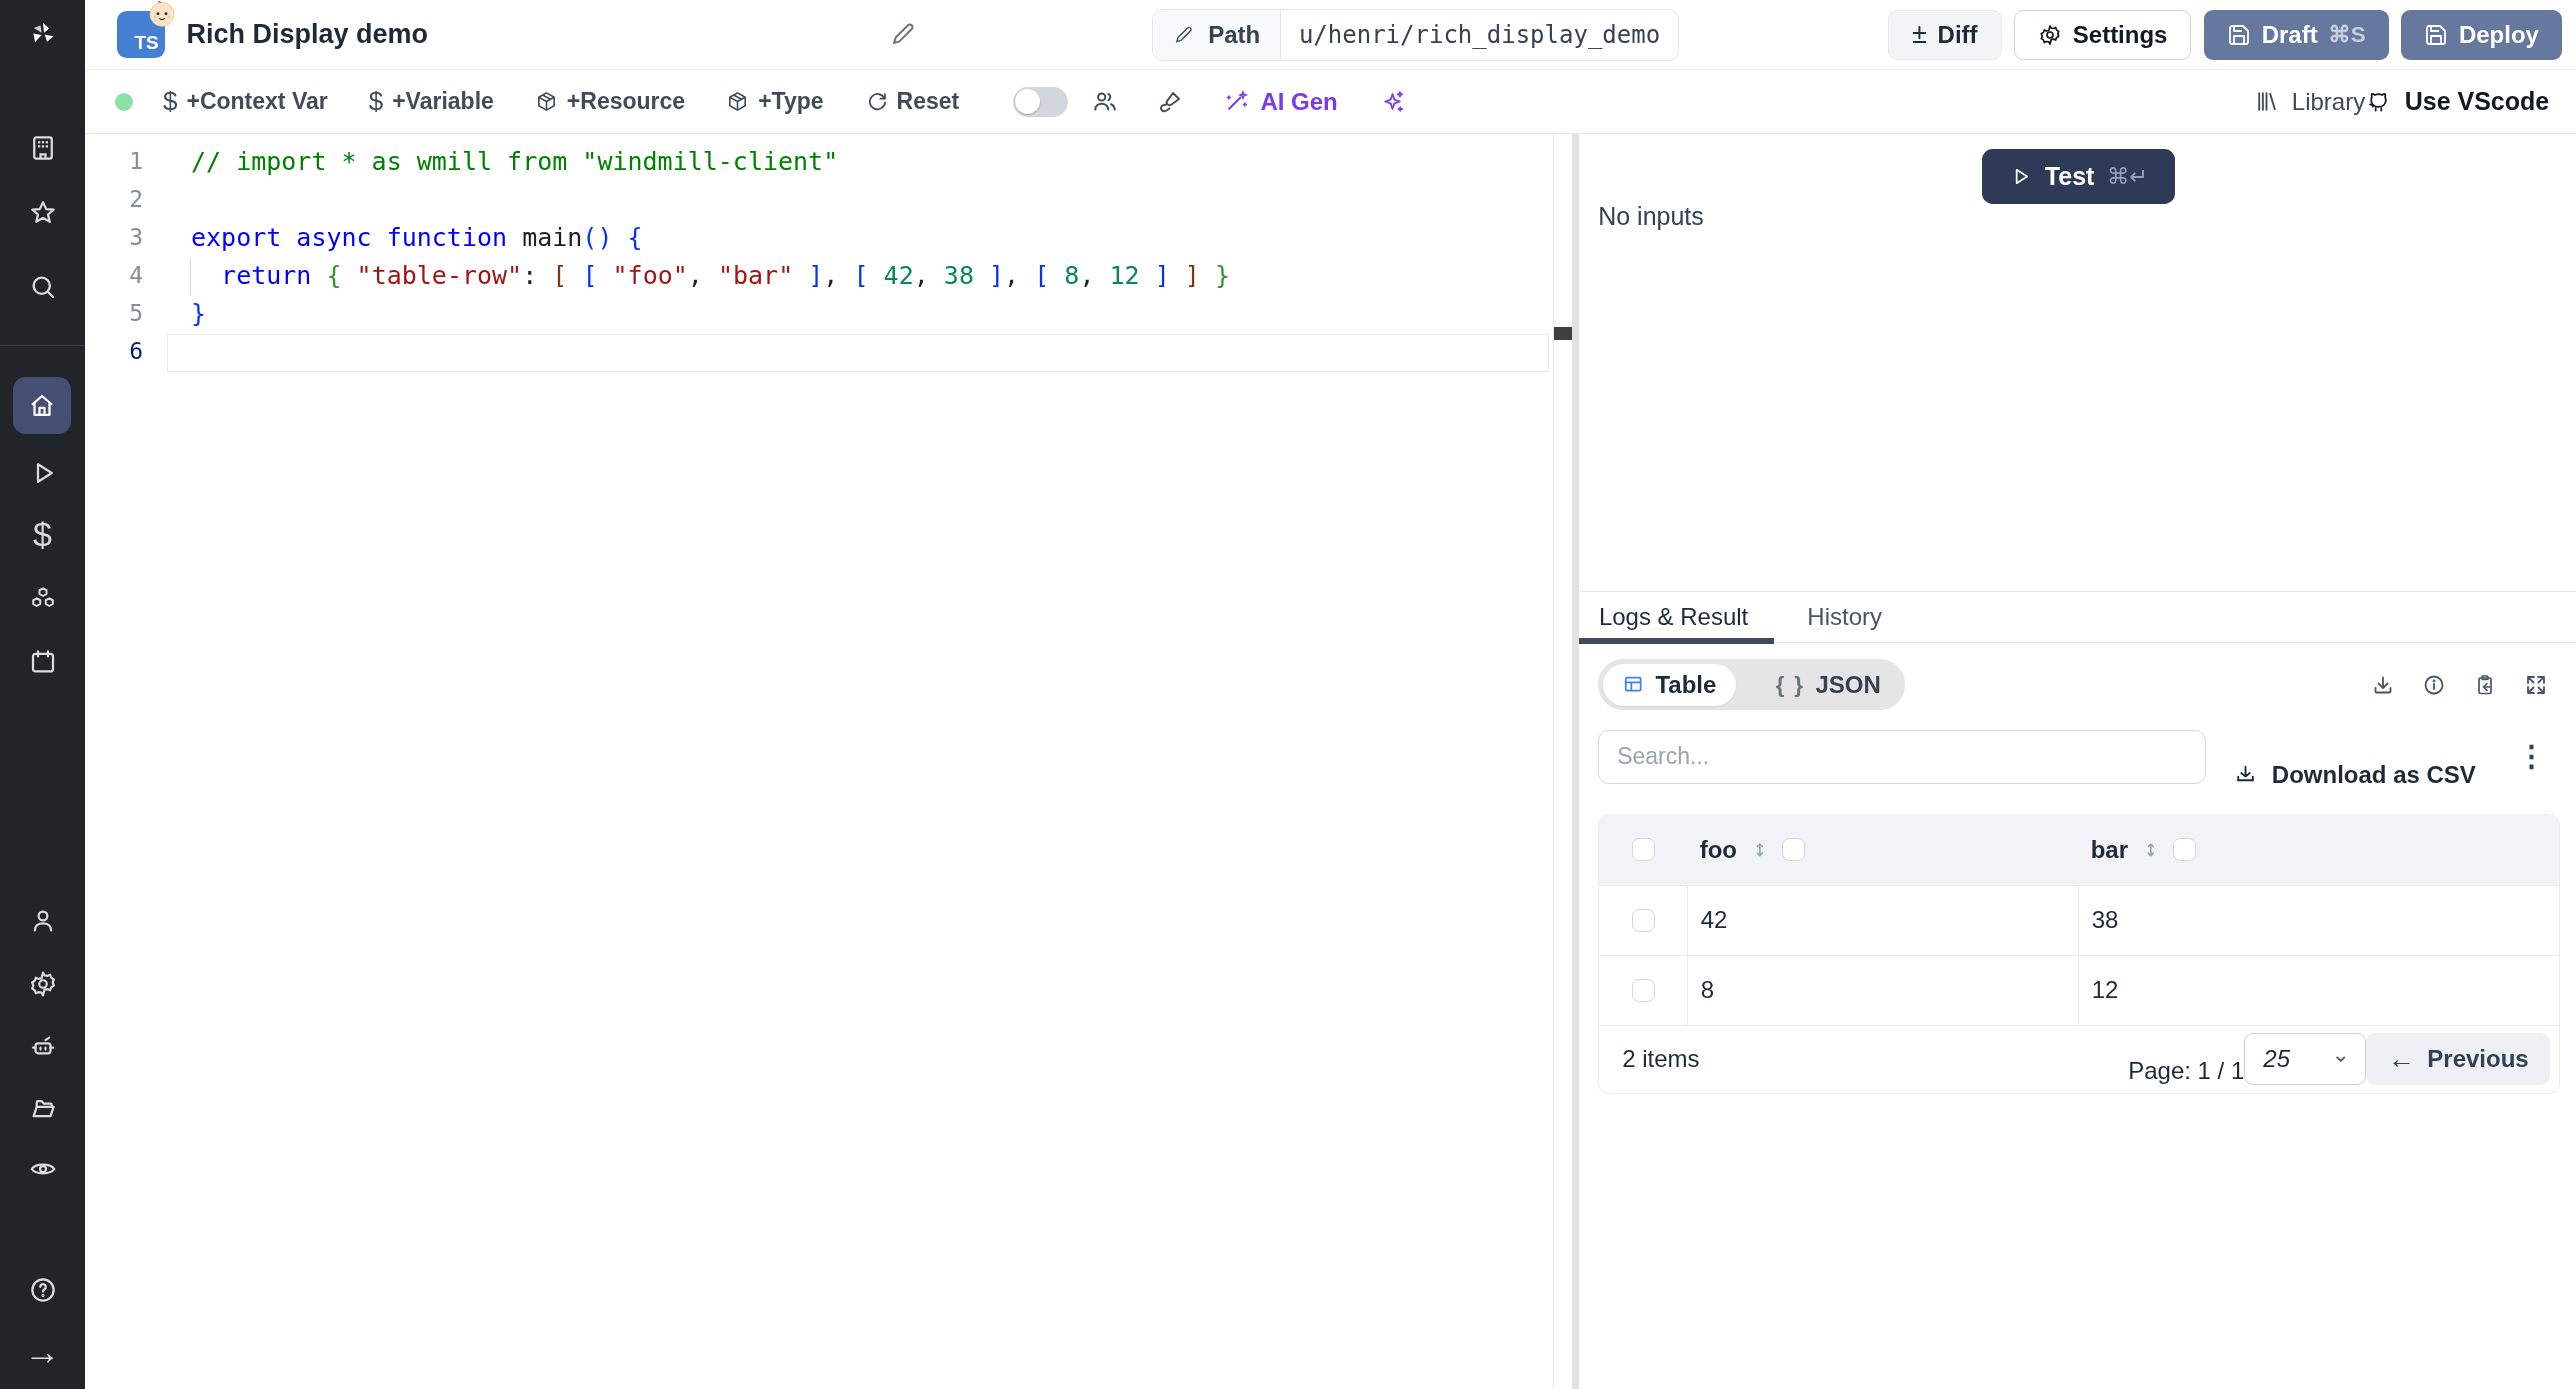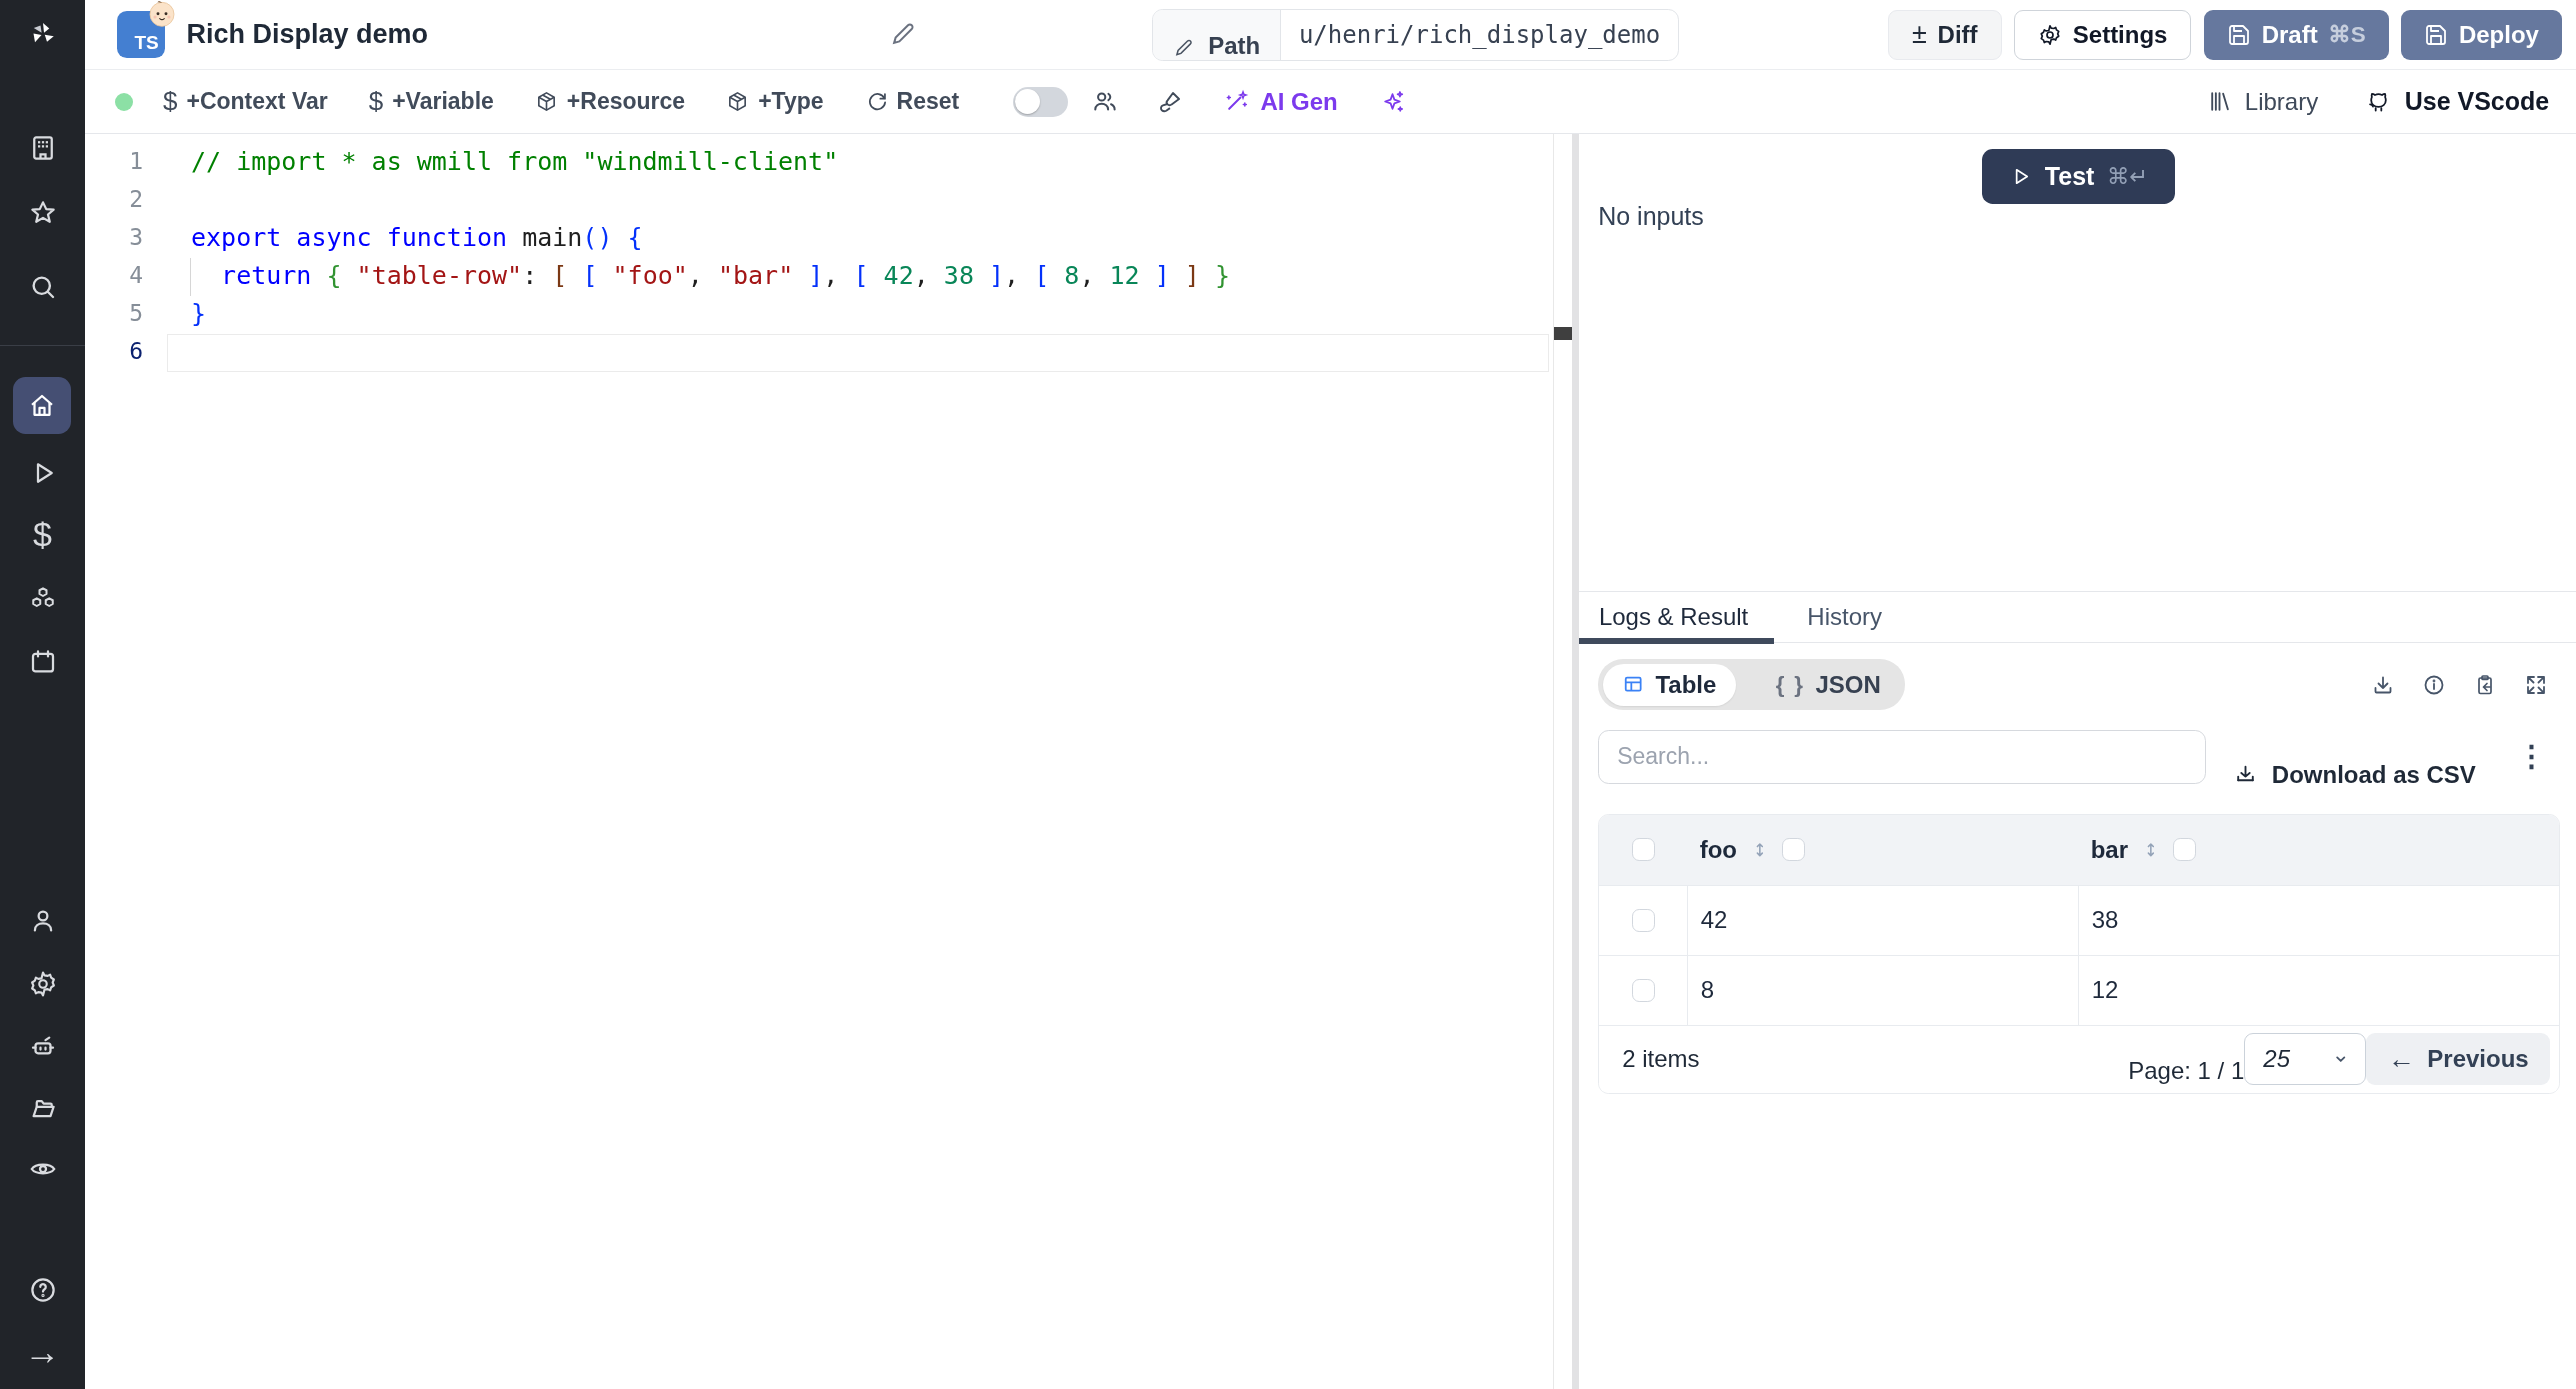--- a/index.html
+++ b/index.html
@@ -25,21 +25,21 @@
   .topbar { height:70px; display:flex; align-items:center; border-bottom:0.9px solid #ebedf0;
             background:#fff; position:relative; padding-left:32px; }
   .ts-badge { position:relative; width:48px; height:47px; background:#447fd1; border-radius:9.8px;
               display:flex; align-items:flex-end; justify-content:flex-end; padding:0 6.3px 4.5px 0; }
   .ts-badge span { color:#fff; font-weight:700; font-size:19px; }
   .baby-face { position:absolute; top:-14.3px; right:-12.5px; width:32px; height:32px; }
   .title { margin-left:21.5px; font-size:27px; font-weight:700; color:#1f2937; }
   .title-pencil { position:absolute; left:804px; top:19.7px; width:30px; height:30px; color:#6b7280; }
   .path-ctl { position:absolute; left:1067px; top:9px; height:52px; display:flex; align-items:stretch;
               border:0.9px solid #e2e5e9; border-radius:10.7px; overflow:hidden; background:#fff; }
-  .path-left { display:flex; align-items:flex-end; gap:12.5px; background:#f8f9fa; padding:0 19.7px;
+  .path-left { display:flex; align-items:center; gap:12.5px; background:#f8f9fa; padding:0 19.7px;
                border-right:0.9px solid #e2e5e9; }
   .path-left svg { width:23px; height:23px; color:#4b5563; }
   .path-label { font-size:24px; font-weight:600; color:#374151; }
   .path-value { display:flex; align-items:center; padding:0 18px;
                 font-family:"DejaVu Sans Mono", monospace; font-size:24px; color:#374151; }
   .topbar-right { margin-left:auto; display:flex; align-items:center; gap:12.5px; margin-right:14.3px; }
   .btn { height:50px; border-radius:9px; display:flex; align-items:center; gap:10.7px;
          padding:0 23px; font-size:24px; font-weight:600; cursor:pointer; }
   .btn-light { background:#f4f5f6; color:#1f2937; border:0.9px solid #e8eaee; }
   .btn-white { background:#fff; color:#111827; border:0.9px solid #cfd4da; }
@@ -60,21 +60,21 @@
   .toggle .knob { position:absolute; left:2.7px; top:2.7px; width:25px; height:25px; border-radius:50%;
                   background:#fff; box-shadow:0 0.9px 1.8px rgba(0,0,0,.25); }
   .tb-icon { color:#414b5a; margin-right:39px; cursor:pointer; display:flex; }
   .tb-icon svg { width:27px; height:27px; }
   .ai-gen { display:flex; align-items:center; gap:10.7px; color:#7c3aed; font-size:24px;
             font-weight:700; margin-right:41px; cursor:pointer; }
   .ai-gen svg, .sparkles svg { width:27px; height:27px; }
   .sparkles { color:#7c3aed; cursor:pointer; display:flex; }
   .toolbar-right { margin-left:auto; display:flex; align-items:center; }
   .lib { display:flex; align-items:center; gap:12.5px; font-size:24px; font-weight:500; color:#3f4a5a;
-         margin-right:47px; cursor:pointer; }
+         cursor:pointer; }
   .lib svg { width:25px; height:25px; }
   .vscode { display:flex; align-items:center; gap:12.5px; font-size:25px; font-weight:700; color:#111827; cursor:pointer; }
   .vscode svg { width:27px; height:27px; }
 
   
   .content { flex:1; display:flex; min-height:0; }
   .editor { position:relative; width:1487px; flex:none; background:#fff; padding-top:8px; }
   .cl { display:flex; height:38px; align-items:center; }
   .ln { width:81px; flex:none; text-align:right; padding-right:23px;
         font-family:"DejaVu Sans Mono", monospace; font-size:23px; color:#868e98; }

